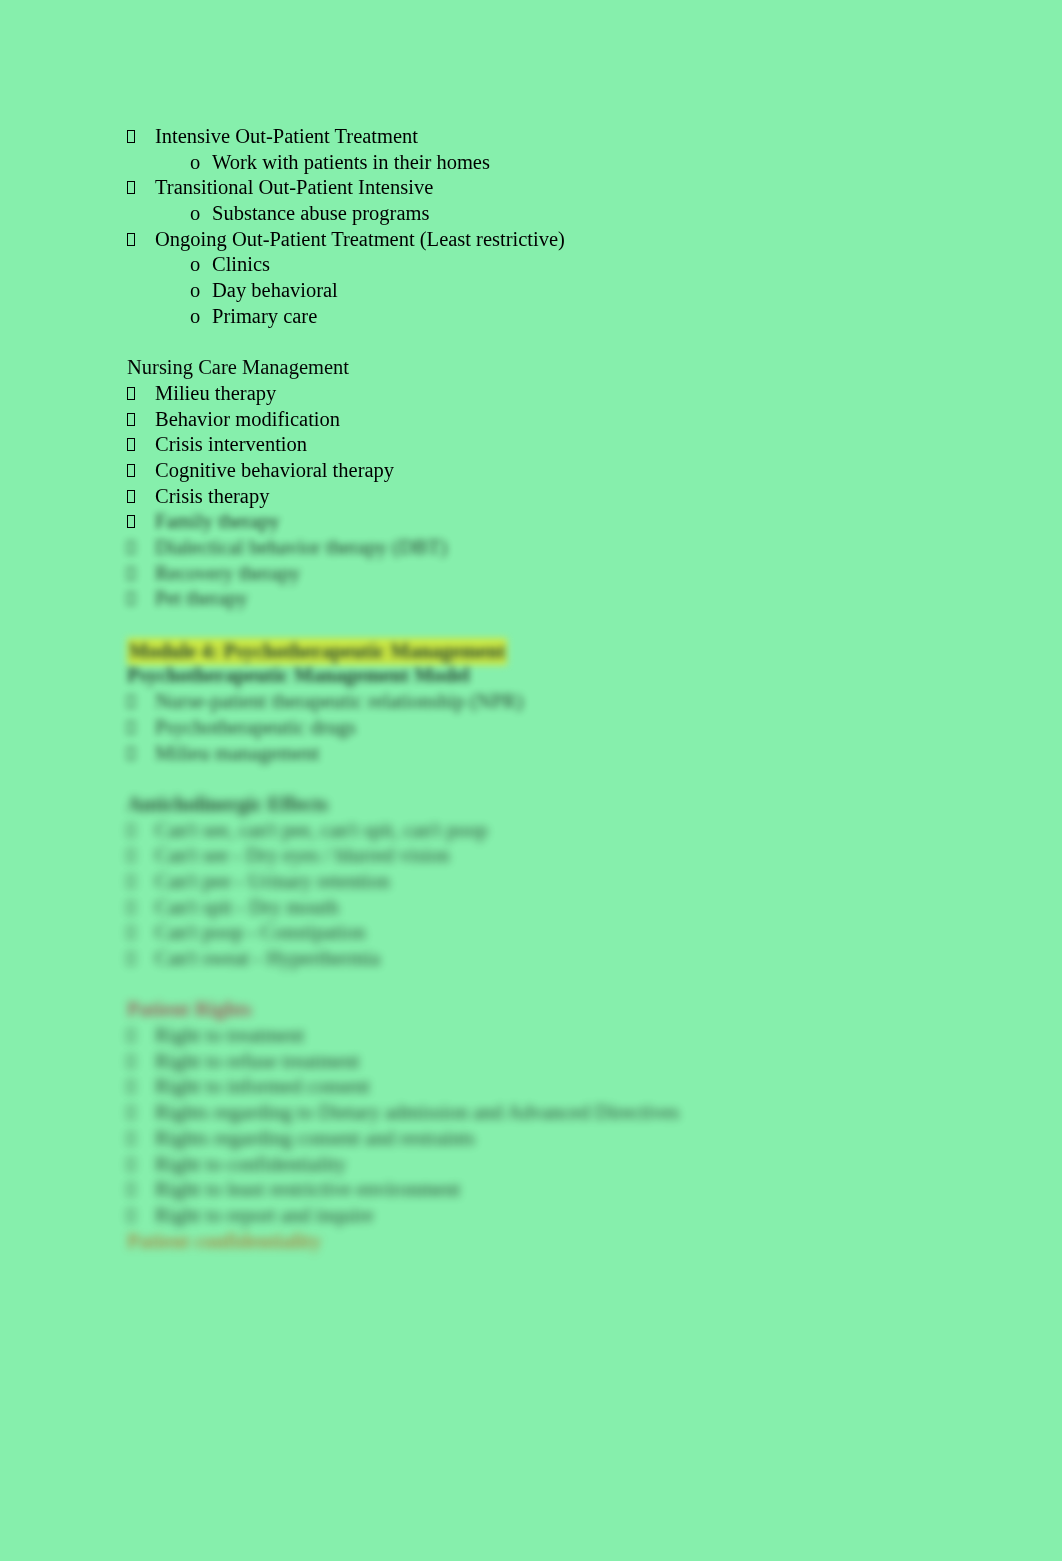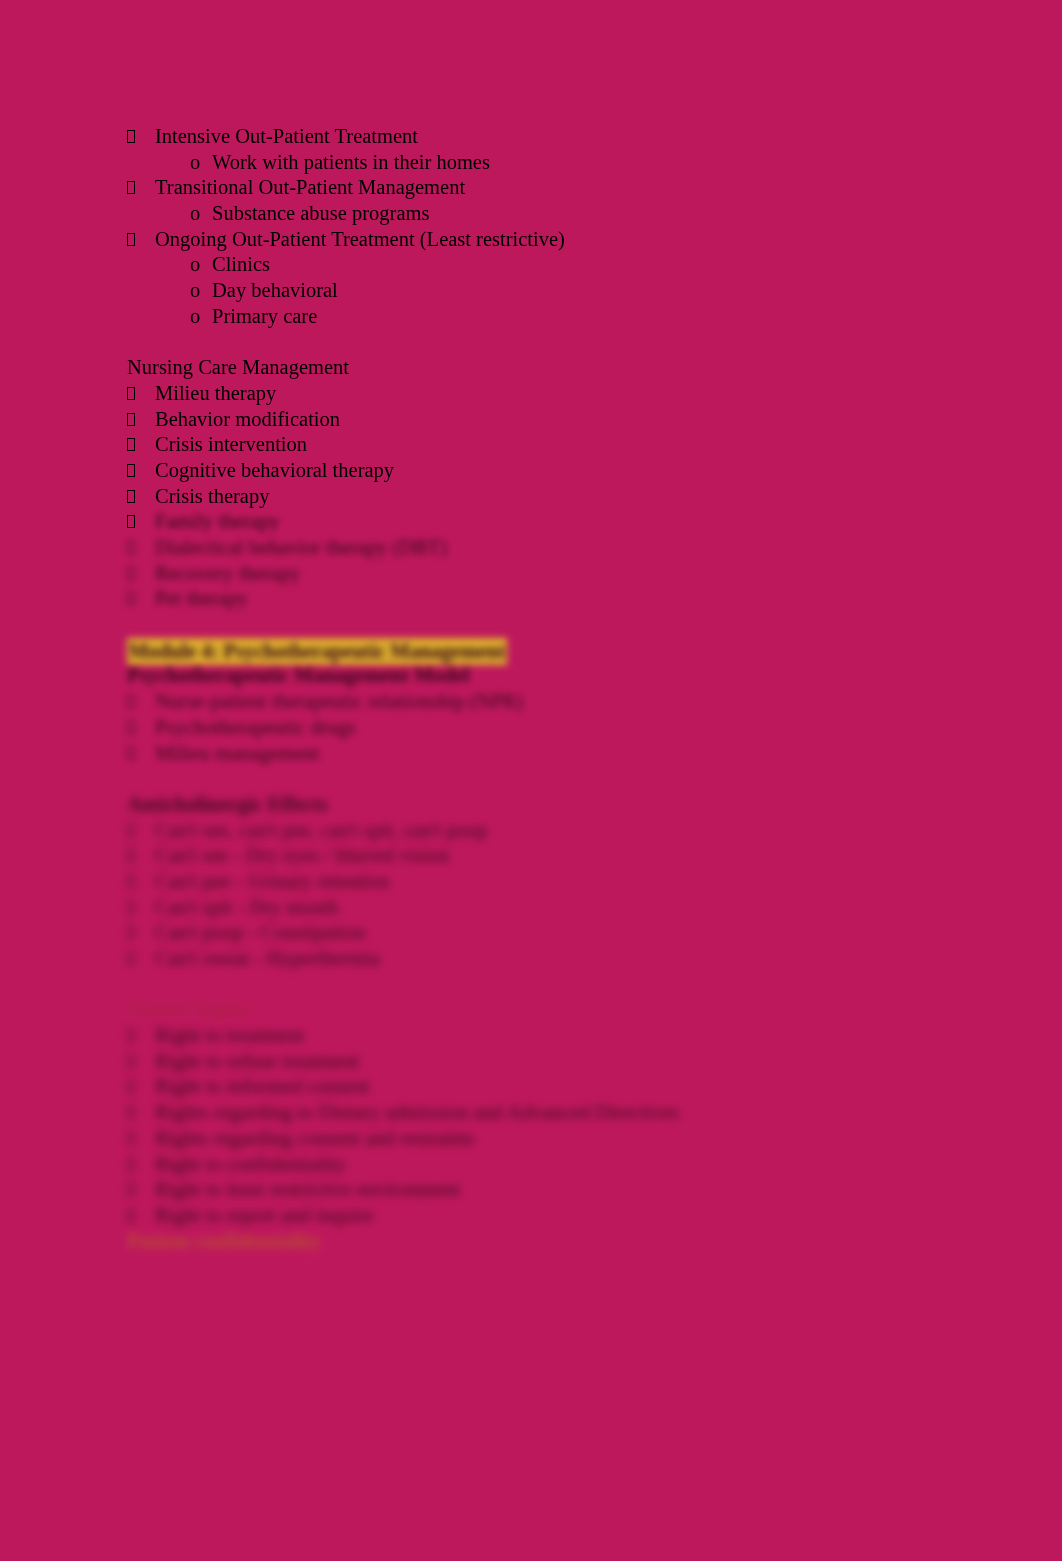--- a/index.html
+++ b/index.html
@@ -14,21 +14,21 @@
     overflow: hidden;
     font-family: "Liberation Serif", "DejaVu Serif", serif;
     color: #000000;
   }
 
   .page {
     position: absolute;
     left: 0; top: 0;
     width: 1062px;
     height: 1561px;
-    background: #be185d;
+    background: #86efac;
   }
 
   .doc-body {
     position: absolute;
     left: 127px;
     top: 124px;
     width: 800px;
   }
 
   
@@ -103,21 +103,21 @@
 
       <div class="line lvl2 b0">
         <span class="marker">o</span>
         <span class="txt">Work with patients in their homes</span>
       </div>
 
       <div class="line lvl1 b0">
         <span class="bullet">
             <span class="box"></span>
           </span>
-        <span class="txt">Transitional Out-Patient Management</span>
+        <span class="txt">Transitional Out-Patient Intensive</span>
       </div>
 
       <div class="line lvl2 b0">
         <span class="marker">o</span>
         <span class="txt">Substance abuse programs</span>
       </div>
 
       <div class="line lvl1 b0">
         <span class="bullet">
             <span class="box"></span>

